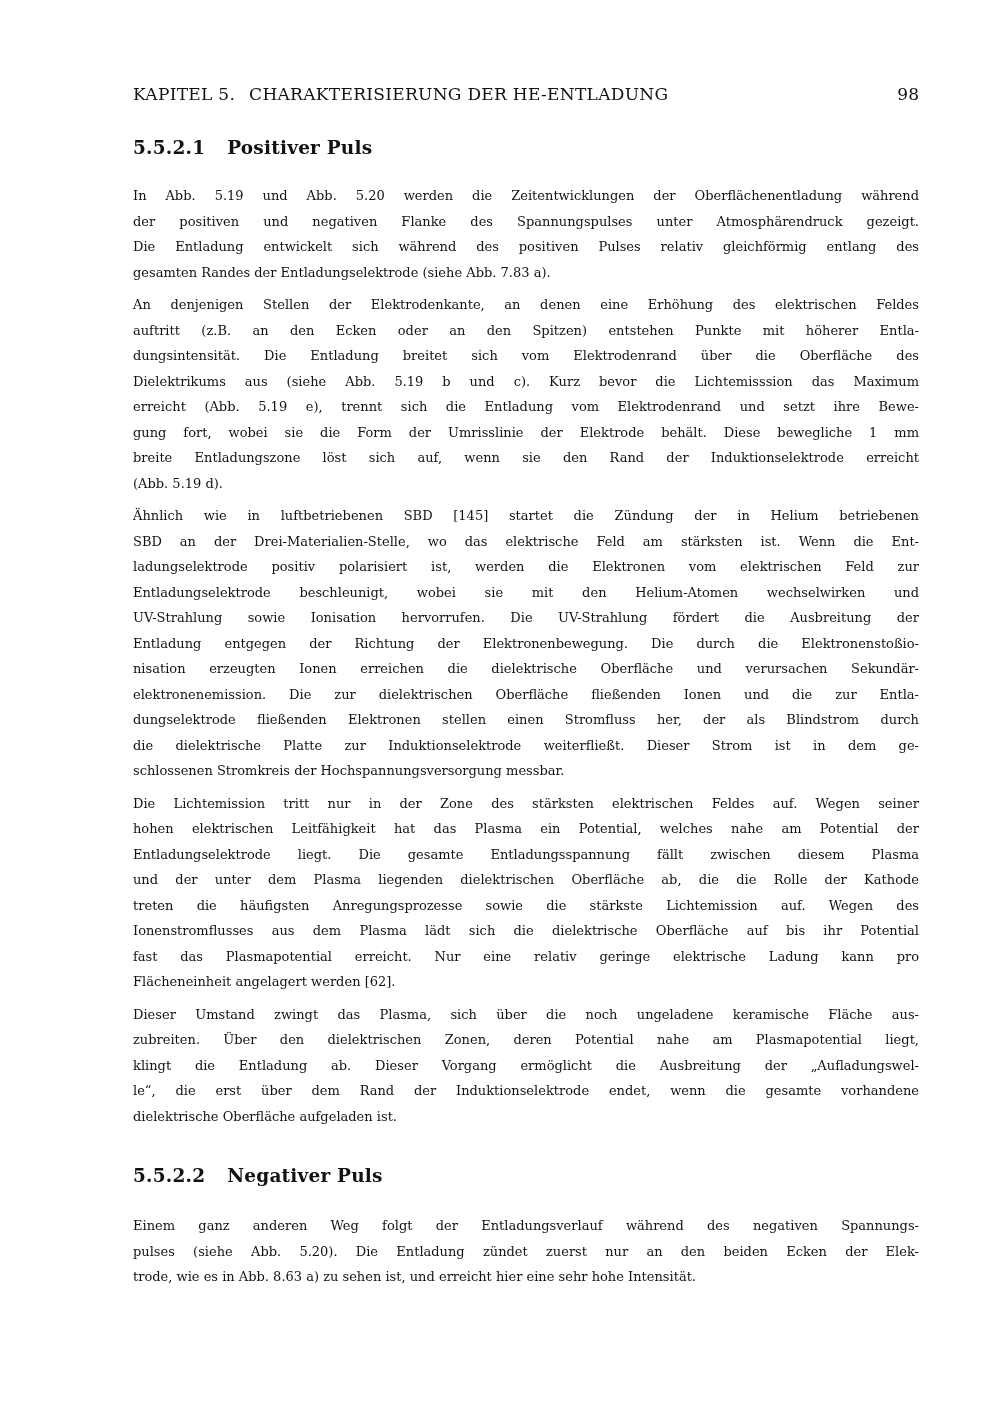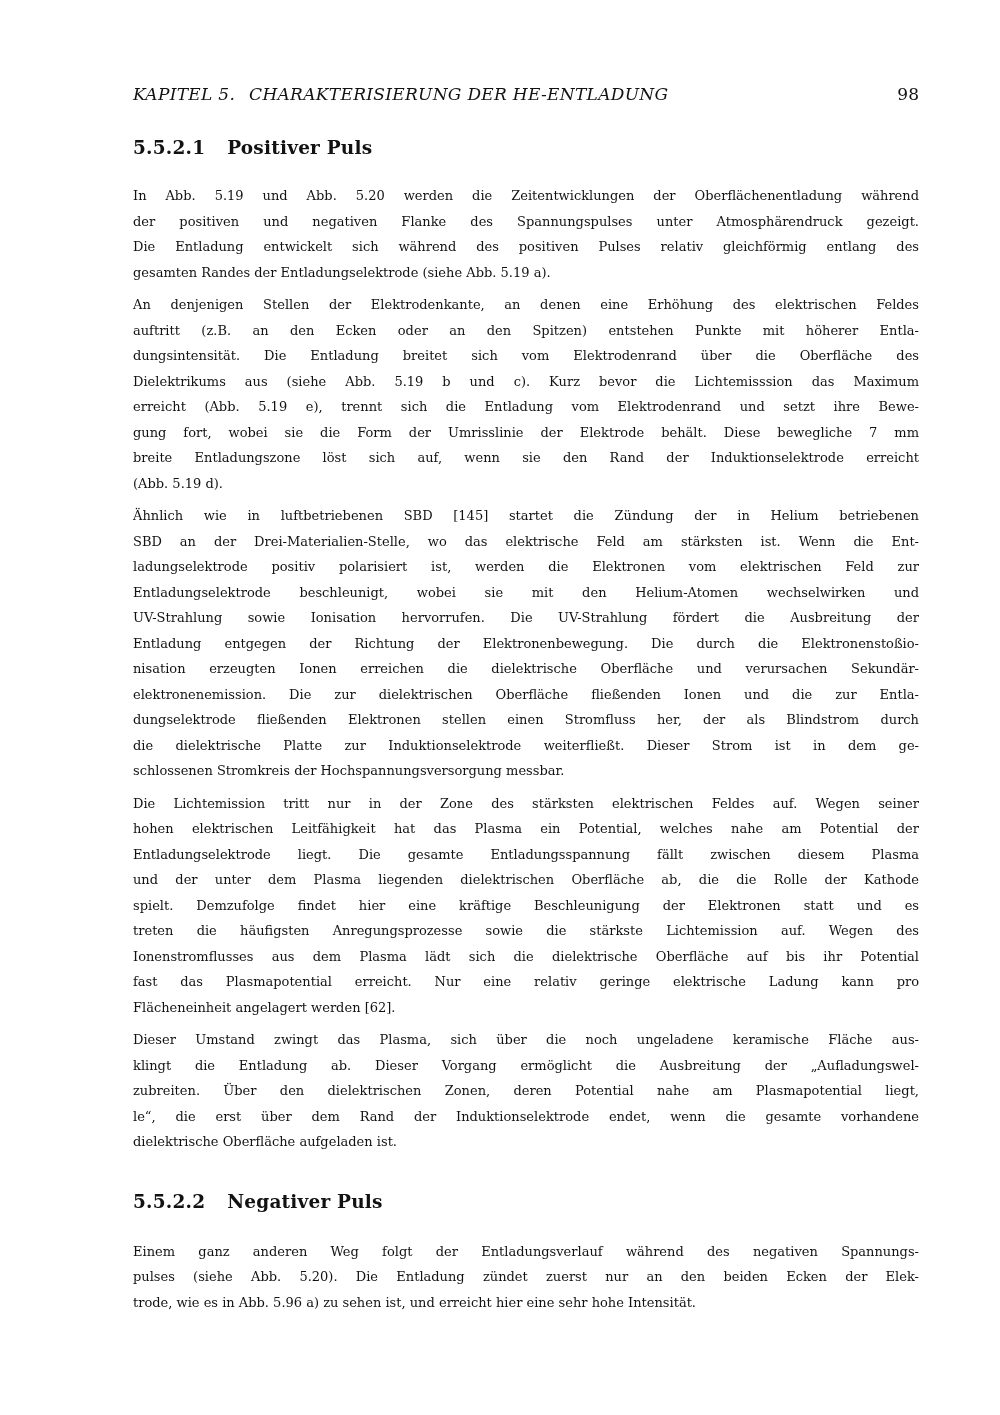--- a/index.html
+++ b/index.html
@@ -23,21 +23,20 @@
     width: 786px;
   }
   .running-header {
     display: flex;
     justify-content: space-between;
     align-items: baseline;
     font-size: 17px;
     margin-bottom: 33px;
   }
   .running-header .head-left {
-    font-style: italic;
     letter-spacing: 0.3px;
   }
   .running-header .head-left .chapter-label {
     margin-right: 14px;
   }
   .running-header .page-num {
     font-style: normal;
     margin-left: 43px;
   }
   .subsection {
@@ -82,29 +81,29 @@
     </div>
 
     <div class="subsection">
       <span class="sec-num">5.5.2.1</span><span>Positiver Puls</span>
     </div>
 
     <div class="para">
         <div class="line">In Abb. 5.19 und Abb. 5.20 werden die Zeitentwicklungen der Oberflächenentladung während</div>
         <div class="line">der positiven und negativen Flanke des Spannungspulses unter Atmosphärendruck gezeigt.</div>
         <div class="line">Die Entladung entwickelt sich während des positiven Pulses relativ gleichförmig entlang des</div>
-        <div class="line last">gesamten Randes der Entladungselektrode (siehe Abb. 5.19 a).</div>
+        <div class="line last">gesamten Randes der Entladungselektrode (siehe Abb. 7.83 a).</div>
       </div>
     <div class="para">
         <div class="line">An denjenigen Stellen der Elektrodenkante, an denen eine Erhöhung des elektrischen Feldes</div>
         <div class="line">auftritt (z.B. an den Ecken oder an den Spitzen) entstehen Punkte mit höherer Entla-</div>
         <div class="line">dungsintensität. Die Entladung breitet sich vom Elektrodenrand über die Oberfläche des</div>
         <div class="line">Dielektrikums aus (siehe Abb. 5.19 b und c). Kurz bevor die Lichtemisssion das Maximum</div>
         <div class="line">erreicht (Abb. 5.19 e), trennt sich die Entladung vom Elektrodenrand und setzt ihre Bewe-</div>
-        <div class="line">gung fort, wobei sie die Form der Umrisslinie der Elektrode behält. Diese bewegliche 7 mm</div>
+        <div class="line">gung fort, wobei sie die Form der Umrisslinie der Elektrode behält. Diese bewegliche 1 mm</div>
         <div class="line">breite Entladungszone löst sich auf, wenn sie den Rand der Induktionselektrode erreicht</div>
         <div class="line last">(Abb. 5.19 d).</div>
       </div>
     <div class="para">
         <div class="line">Ähnlich wie in luftbetriebenen SBD [145] startet die Zündung der in Helium betriebenen</div>
         <div class="line">SBD an der Drei-Materialien-Stelle, wo das elektrische Feld am stärksten ist. Wenn die Ent-</div>
         <div class="line">ladungselektrode positiv polarisiert ist, werden die Elektronen vom elektrischen Feld zur</div>
         <div class="line">Entladungselektrode beschleunigt, wobei sie mit den Helium-Atomen wechselwirken und</div>
         <div class="line">UV-Strahlung sowie Ionisation hervorrufen. Die UV-Strahlung fördert die Ausbreitung der</div>
         <div class="line">Entladung entgegen der Richtung der Elektronenbewegung. Die durch die Elektronenstoßio-</div>
@@ -112,38 +111,37 @@
         <div class="line">elektronenemission. Die zur dielektrischen Oberfläche fließenden Ionen und die zur Entla-</div>
         <div class="line">dungselektrode fließenden Elektronen stellen einen Stromfluss her, der als Blindstrom durch</div>
         <div class="line">die dielektrische Platte zur Induktionselektrode weiterfließt. Dieser Strom ist in dem ge-</div>
         <div class="line last">schlossenen Stromkreis der Hochspannungsversorgung messbar.</div>
       </div>
     <div class="para">
         <div class="line">Die Lichtemission tritt nur in der Zone des stärksten elektrischen Feldes auf. Wegen seiner</div>
         <div class="line">hohen elektrischen Leitfähigkeit hat das Plasma ein Potential, welches nahe am Potential der</div>
         <div class="line">Entladungselektrode liegt. Die gesamte Entladungsspannung fällt zwischen diesem Plasma</div>
         <div class="line">und der unter dem Plasma liegenden dielektrischen Oberfläche ab, die die Rolle der Kathode</div>
-        <div class="line">spielt. Demzufolge findet hier eine kräftige Beschleunigung der Elektronen statt und es</div>
         <div class="line">treten die häufigsten Anregungsprozesse sowie die stärkste Lichtemission auf. Wegen des</div>
         <div class="line">Ionenstromflusses aus dem Plasma lädt sich die dielektrische Oberfläche auf bis ihr Potential</div>
         <div class="line">fast das Plasmapotential erreicht. Nur eine relativ geringe elektrische Ladung kann pro</div>
         <div class="line last">Flächeneinheit angelagert werden [62].</div>
       </div>
     <div class="para">
         <div class="line">Dieser Umstand zwingt das Plasma, sich über die noch ungeladene keramische Fläche aus-</div>
+        <div class="line">zubreiten. Über den dielektrischen Zonen, deren Potential nahe am Plasmapotential liegt,</div>
         <div class="line">klingt die Entladung ab. Dieser Vorgang ermöglicht die Ausbreitung der „Aufladungswel-</div>
-        <div class="line">zubreiten. Über den dielektrischen Zonen, deren Potential nahe am Plasmapotential liegt,</div>
         <div class="line">le“, die erst über dem Rand der Induktionselektrode endet, wenn die gesamte vorhandene</div>
         <div class="line last">dielektrische Oberfläche aufgeladen ist.</div>
       </div>
 
     <div class="subsection subsection-2">
       <span class="sec-num">5.5.2.2</span><span>Negativer Puls</span>
     </div>
 
     <div class="para">
         <div class="line">Einem ganz anderen Weg folgt der Entladungsverlauf während des negativen Spannungs-</div>
         <div class="line">pulses (siehe Abb. 5.20). Die Entladung zündet zuerst nur an den beiden Ecken der Elek-</div>
-        <div class="line last">trode, wie es in Abb. 5.96 a) zu sehen ist, und erreicht hier eine sehr hohe Intensität.</div>
+        <div class="line last">trode, wie es in Abb. 8.63 a) zu sehen ist, und erreicht hier eine sehr hohe Intensität.</div>
       </div>
 
   </div>
 </div>
 
 </body></html>

